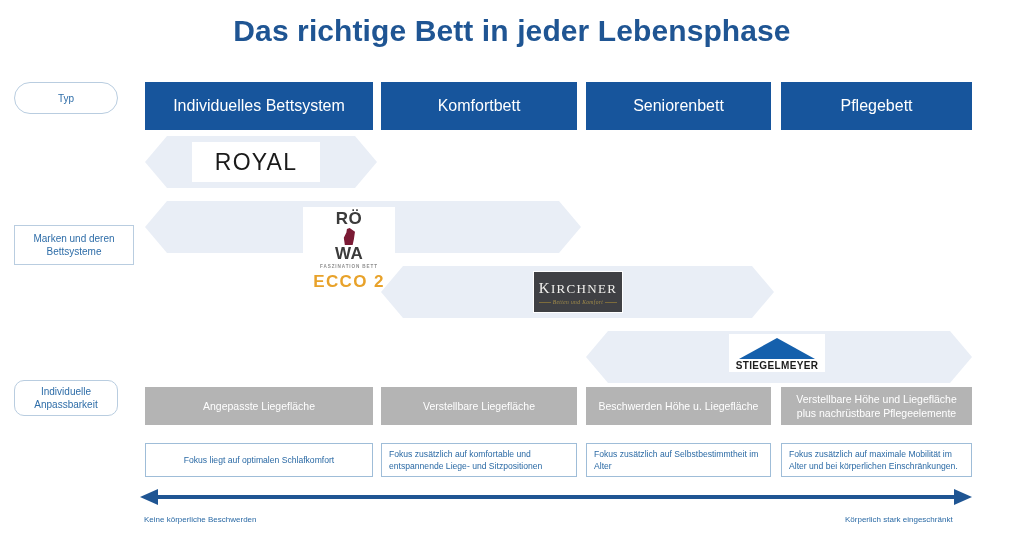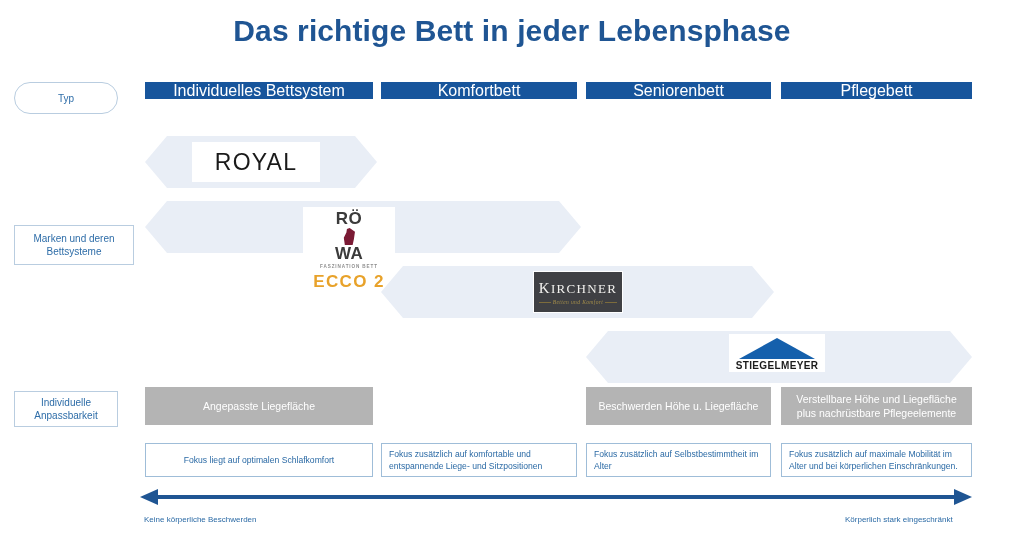--- a/index.html
+++ b/index.html
@@ -38,27 +38,27 @@
     font-size: 10px;
     line-height: 13px;
     text-align: center;
     display: flex;
     align-items: center;
     justify-content: center;
     padding: 2px 4px;
   }
   #label-typ       { left: 14px; top: 82px;  width: 104px; height: 32px; border-radius: 16px; }
   #label-marken    { left: 14px; top: 225px; width: 120px; height: 40px; }
-  #label-anpass    { left: 14px; top: 391px; width: 104px; height: 36px; }
+  #label-anpass    { left: 14px; top: 380px; width: 104px; height: 36px; border-radius: 10px; }
 
   
   .type-bar {
     position: absolute;
     top: 82px;
-    height: 17px;
+    height: 48px;
     background: #17559c;
     color: #ffffff;
     font-size: 16px;
     display: flex;
     align-items: center;
     justify-content: center;
     white-space: nowrap;
   }
   .col0 { left: 145px; width: 228px; }
   .col1 { left: 381px; width: 196px; }
@@ -272,20 +272,21 @@
     </div>
     <div class="kirch-sub">Betten und Komfort</div>
   </div>
 
   <div class="logo" id="logo-stieg">
     <div class="stieg-roof"></div>
     <div class="stieg-word">STIEGELMEYER</div>
   </div>
 
   <div class="gray-box col0">Angepasste Liegefläche</div>
+  <div class="gray-box col1">Verstellbare Liegefläche</div>
   <div class="gray-box col2">Beschwerden Höhe u. Liegefläche</div>
   <div class="gray-box col3">Verstellbare Höhe und Liegefläche plus nachrüstbare Pflegeelemente</div>
 
   <div class="focus-box col0 center">Fokus liegt auf optimalen Schlafkomfort</div>
   <div class="focus-box col1">Fokus zusätzlich auf komfortable und entspannende Liege- und Sitzpositionen</div>
   <div class="focus-box col2">Fokus zusätzlich auf Selbstbestimmtheit im Alter</div>
   <div class="focus-box col3">Fokus zusätzlich auf maximale Mobilität im Alter und bei körperlichen Einschränkungen.</div>
 
   <svg id="scale-arrow" viewBox="0 0 832 20">
     <line x1="14" y1="10" x2="818" y2="10" stroke="#1f5593" stroke-width="4"></line>

